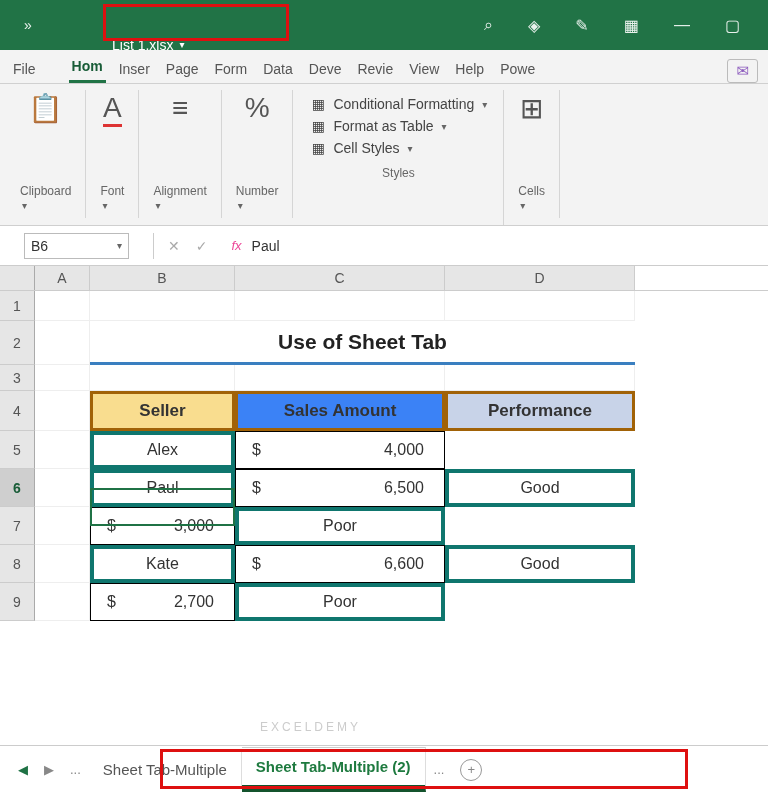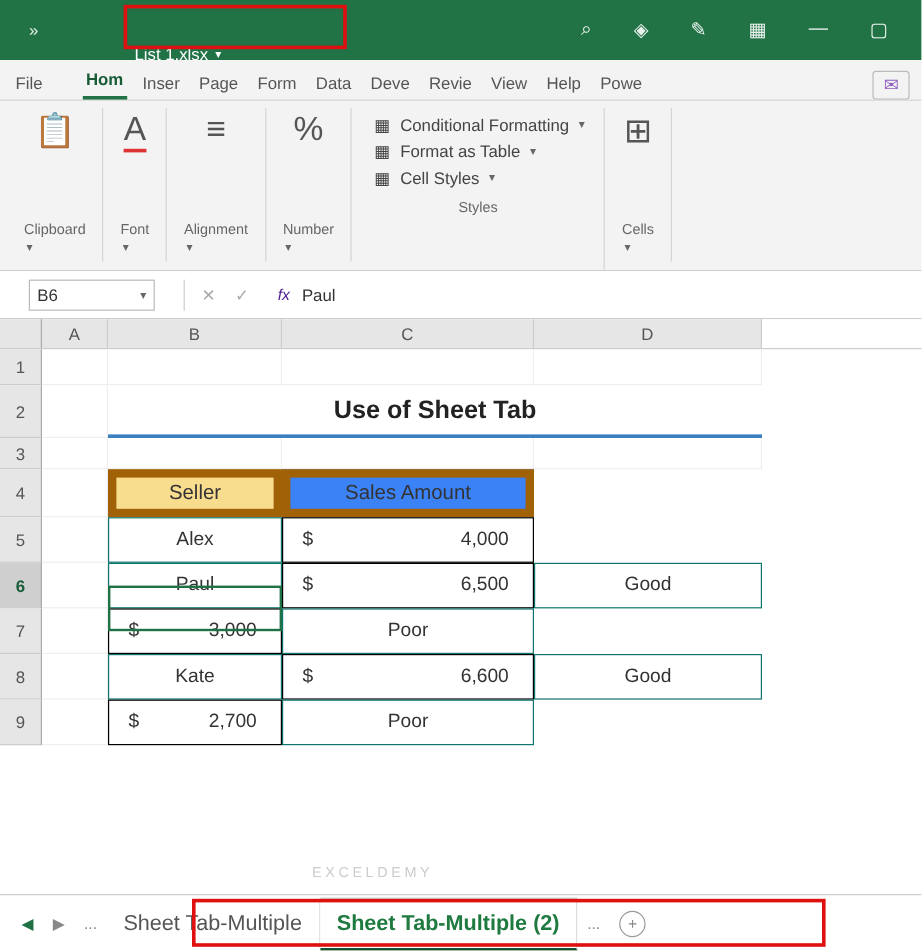--- a/index.html
+++ b/index.html
@@ -28,57 +28,57 @@
   .group-icon { font-size: 28px; color: #555; display:flex; flex-direction:column; align-items:center; gap:2px;}
   .styles-col { display:flex; flex-direction:column; gap:6px; padding:6px 16px 0 16px; border-right:1px solid #d5d5d5; }
   .styles-col .row { display:flex; align-items:center; gap:6px; cursor:pointer; font-size:14px; color:#444;}
   .styles-col .ic { width:18px; display:inline-block; text-align:center; }
   .tri { font-size:10px; color:#666; padding-left:2px;}
 
   
   .fx-row { height: 40px; display:flex; align-items:center; border-bottom:1px solid #ccc; background: #fff; }
   .namebox { width: 105px; height: 26px; margin:0 24px; border:1px solid #bbb; display:flex; align-items:center; padding:0 6px; font-size:14px; justify-content:space-between;}
   .fx-icons { display:flex; gap:16px; color:#aaa; font-size:14px; padding:0 14px; }
-  .fx-label { font-style: italic; color:#4c1d95; padding:0 10px; }
+  .fx-label { font-style: italic; color:#ec4899; padding:0 10px; }
   .fx-val { font-size:14px; color:#333;}
 
   
   .grid-wrap { position:relative; background:#fff; }
   .colhead { display:grid; grid-template-columns: 35px 55px 145px 210px 190px; border-bottom:1px solid #ccc; }
   .colhead div { text-align:center; padding:4px 0; background:#e6e6e6; border-right:1px solid #ccc; font-size:14px; color:#555;}
   .colhead div:first-child { background:#e6e6e6; border-right:1px solid #aaa;}
   .rows { }
   .row-g { display:grid; grid-template-columns: 35px 55px 145px 210px 190px; }
   .rh { text-align:center; background:#e6e6e6; border-right:1px solid #aaa; border-bottom:1px solid #ccc; font-size:14px; color:#555; display:flex; align-items:center; justify-content:center;}
   .rh.sel { background:#cfcfcf; color:#185c37; font-weight:600;}
   .cell { border-right:1px solid #eee; border-bottom:1px solid #eee; }
   .r1 { height:30px; }
   .r-title { height:44px; }
   .r-gap { height:26px; }
   .r-h4 { height:40px; }
   .r-data { height:38px; }
 
   .title-cell { grid-column: span 3; display:flex; align-items:center; justify-content:center; font-weight:700; font-size:21px; color:#222; border-bottom:3px solid #3a7fc0;}
 
-  .tbl-head { font-weight:400; font-size:17px; display:flex; align-items:center; justify-content:center; border:7px solid #a16207;}
+  .tbl-head { font-weight:700; font-size:17px; display:flex; align-items:center; justify-content:center; border:3px solid #a16207;}
   .th-b { background:#f9dd8f; }
   .th-c { background:#3b82f6; }
   .th-d { background:#c8d3e8; }
-  .tbl-cell { font-size:16px; display:flex; align-items:center; justify-content:center; border:1px solid #0f766e;}
+  .tbl-cell { font-size:16px; display:flex; align-items:center; justify-content:center; border:4px solid #0f766e;}
   .amt { display:flex; justify-content:space-between; padding:0 20px 0 16px; align-items:center; border:1px solid #000; font-size:16px; }
 
   .selbox { position:absolute; border:2px solid #1f7245; pointer-events:none; }
 
   
   .sheetbar { position:absolute; bottom:0; left:0; right:0; height:48px; background:#fff; border-top:1px solid #ccc; display:flex; align-items:center; padding:0 10px;}
   .nav-tri { color:#888; padding: 0 8px; cursor:pointer; display:flex; align-items:center; gap:4px;}
   .nav-tri.g { color:#1f7245; }
   .dots { color:#888; padding:0 8px;}
-  .stab { padding:10px 14px; font-size:18px; color:#555; border-right:1px solid #ddd; cursor:pointer;}
-  .stab.active { color:#1e7a3f; font-weight:700; background:#fff; border-bottom:2px solid #14532d; border-top:1px solid #ccc;}
+  .stab { padding:10px 14px; font-size:15px; color:#555; border-right:1px solid #ddd; cursor:pointer;}
+  .stab.active { color:#1e7a3f; font-weight:700; background:#fff; border-bottom:7px solid #14532d; border-top:1px solid #ccc;}
   .plus { width:22px;height:22px;border:1.5px solid #999;border-radius:50%;display:flex;align-items:center;justify-content:center;color:#888;margin-left:8px;cursor:pointer;}
   .sheetbox { position:absolute; border:3px solid #de1010; left:160px; right:80px; bottom:4px; height:40px; pointer-events:none;}
 
   .watermark { position:absolute; left:260px; top:720px; color:#ccc; font-size:12px; letter-spacing:3px; pointer-events:none;}
 </style>
 </head>
 <body>
 
 <div class="titlebar">
   <div class="tb-chev">»</div>
@@ -201,20 +201,21 @@
         <div class="cell"></div>
         <div class="cell"></div>
         <div class="cell"></div>
       </div>
 
     <div class="row-g r-h4">
       <div class="rh">4</div>
       <div class="cell"></div>
       <div class="tbl-head th-b">Seller</div>
       <div class="tbl-head th-c">Sales Amount</div>
+      <div class="tbl-head th-d">Performance</div>
     </div>
 
     <div class="row-g r-data">
       <div class="rh">5</div>
         <div class="cell"></div>
       <div class="tbl-cell">Alex</div>
       <div class="amt">
           <span>$</span>
           <span>4,000</span>
         </div>

